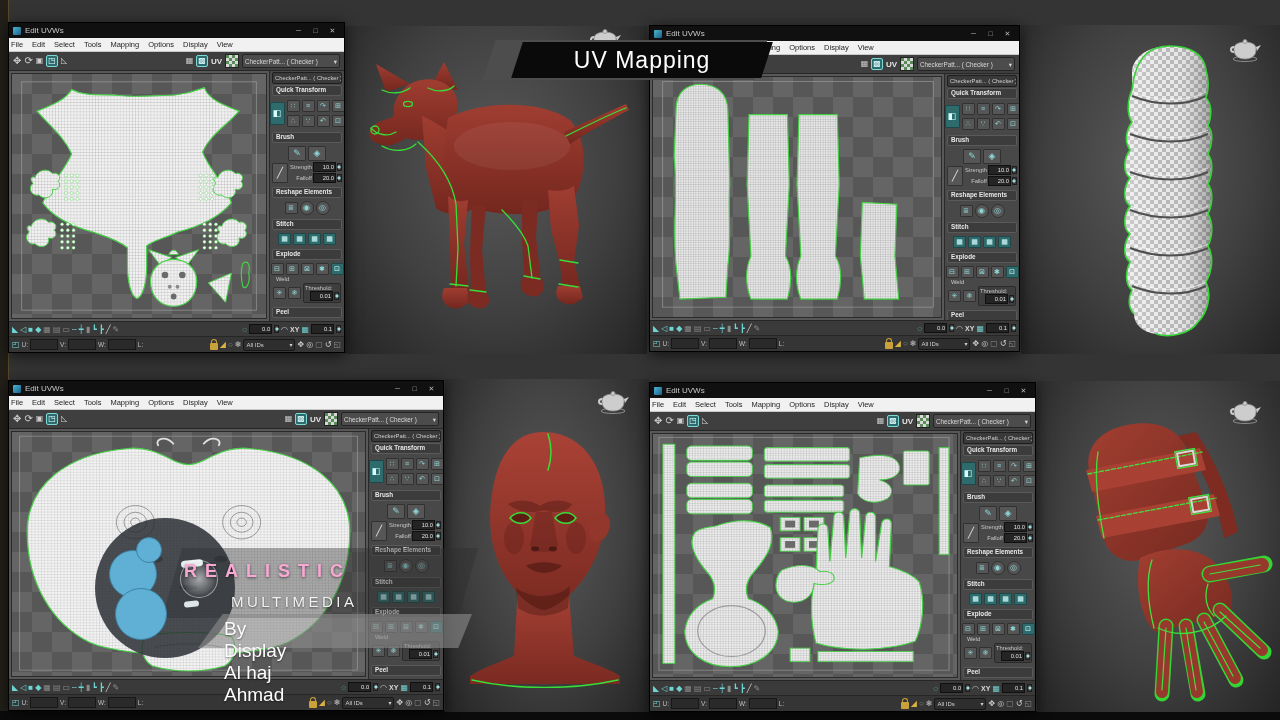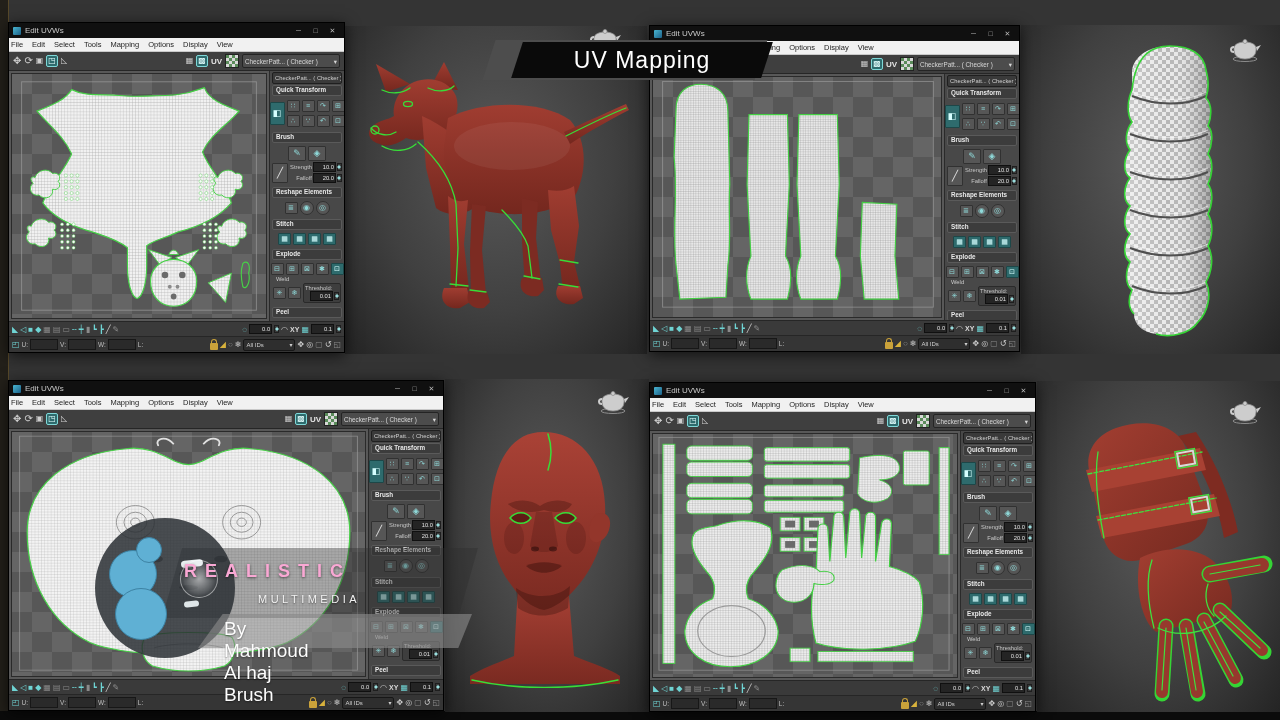--- a/index.html
+++ b/index.html
@@ -120,21 +120,21 @@
     background:#5fb0d4;border:1px solid #3d82a3;}
   .wm-slit1{position:absolute;left:181px;top:560px;width:22px;height:7px;border-radius:4px;
     background:#e8eef0;transform:rotate(-6deg);}
   .wm-slit2{position:absolute;left:184px;top:601px;width:15px;height:6px;border-radius:3px;
     background:#dfe6e8;transform:rotate(-6deg);}
   .wm-rglow{position:absolute;left:180px;top:560px;width:36px;height:36px;border-radius:50%;
     background:radial-gradient(circle,rgba(255,255,255,.55) 0%,rgba(255,255,255,.15) 55%,transparent 72%);
     border:1px solid rgba(255,255,255,.5);}
   .wm-brand{position:absolute;left:184px;top:561px;color:#f9a8d4;font-size:18px;font-weight:700;
     letter-spacing:8px;text-shadow:0 1px 3px rgba(0,0,0,.55);}
-  .wm-sub{position:absolute;left:258px;top:593px;color:#f2f2f2;font-size:11px;font-weight:300;
+  .wm-sub{position:absolute;left:231px;top:593px;color:#f2f2f2;font-size:15px;font-weight:300;
     letter-spacing:3.5px;text-shadow:0 1px 2px rgba(0,0,0,.5);}
   .wm-ribbon{position:absolute;left:198px;top:614px;width:274px;height:34px;
     background:rgba(138,138,138,.62);clip-path:polygon(9% 0,100% 0,95% 100%,0 100%);}
   .wm-byline{position:absolute;left:224px;top:618px;color:#fdfdfd;font-size:19px;font-weight:300;
     text-shadow:0 1px 2px rgba(0,0,0,.45);}
 
   .teapot{position:absolute;z-index:6;}
   .model{position:absolute;z-index:4;}
 </style>
 </head>
@@ -1314,16 +1314,16 @@
     <div class="wm-logo"></div>
     <div class="wm-b1"></div>
     <div class="wm-b2"></div>
     <div class="wm-b3"></div>
     <div class="wm-slit1"></div>
     <div class="wm-slit2"></div>
     <div class="wm-rglow"></div>
     <div class="wm-brand">REALISTIC</div>
     <div class="wm-sub">MULTIMEDIA</div>
     <div class="wm-ribbon"></div>
-    <div class="wm-byline">By Mahmoud Al haj Brush</div>
+    <div class="wm-byline">By Display Al haj Ahmad</div>
   </div>
 
 </div>
 
 </body></html>

